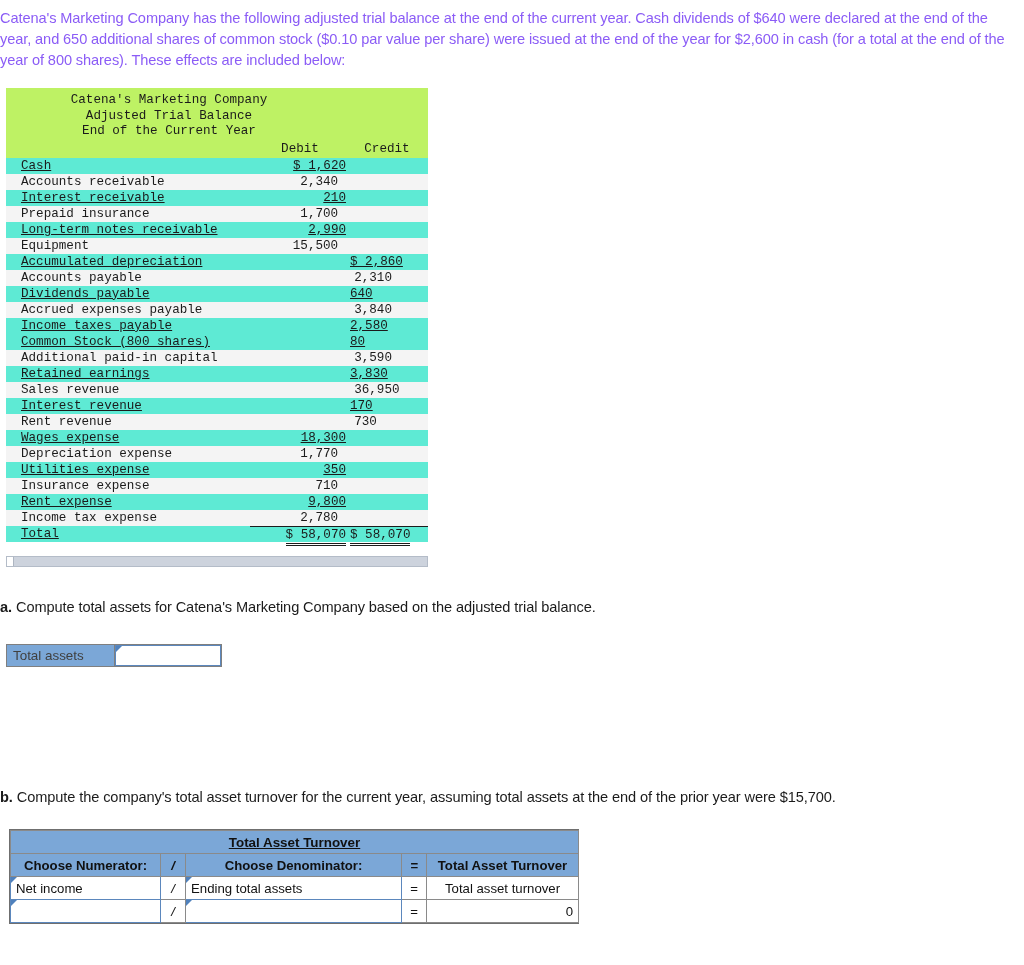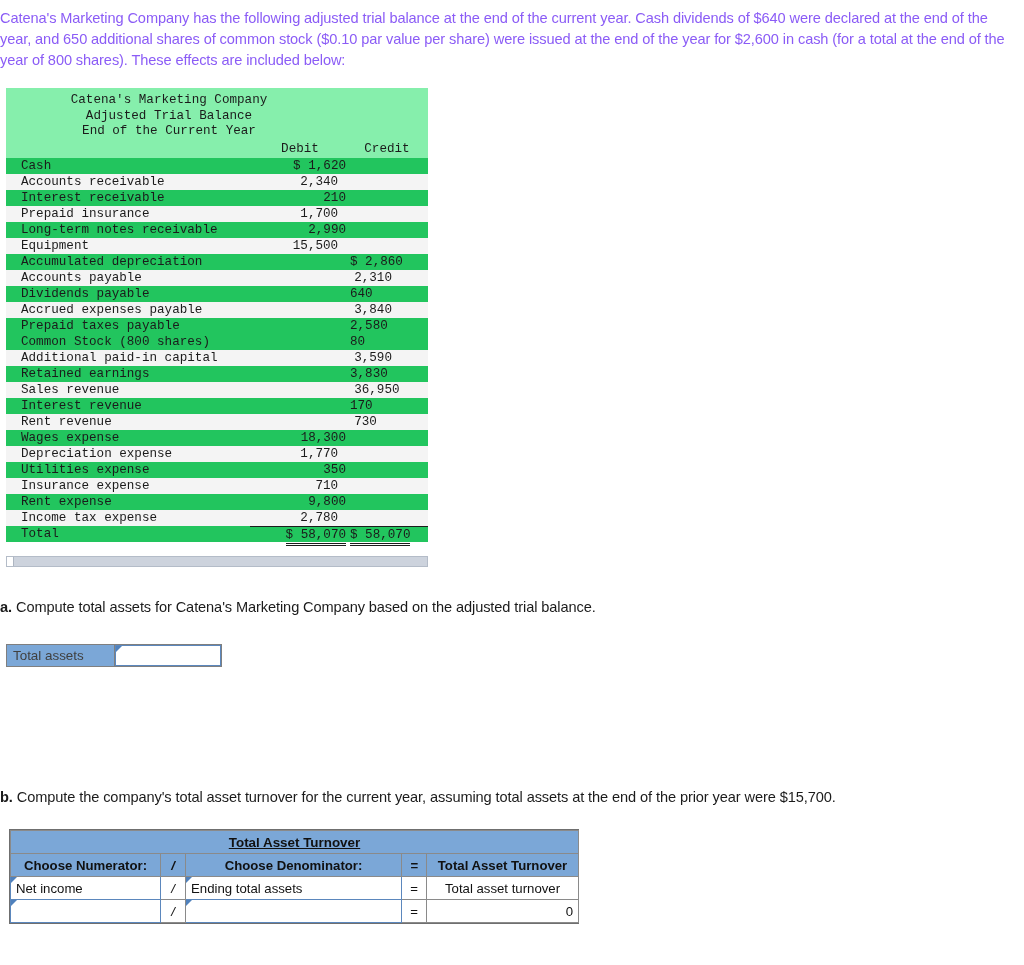--- a/index.html
+++ b/index.html
@@ -30,21 +30,21 @@
 
   
   #tb-panel {
     position: absolute;
     left: 6px;
     top: 88px;
     width: 422px;
     background: #ffffff;
   }
   #tb-head {
-    background: #86efac;
+    background: #bef264;
     padding: 5px 0 1px 0;
   }
   .tb-title {
     font-family: "Liberation Mono", "DejaVu Sans Mono", monospace;
     font-size: 12.6px;
     line-height: 15.6px;
     text-align: center;
     color: #1b1b1b;
     padding-right: 96px;
     white-space: pre;
@@ -64,21 +64,21 @@
   .tb-rows { }
   .tb-row {
     font-family: "Liberation Mono", "DejaVu Sans Mono", monospace;
     font-size: 12.6px;
     line-height: 16px;
     height: 16px;
     display: flex;
     color: #1b1b1b;
     white-space: pre;
   }
-  .tb-row.odd { background: #22c55e; }
+  .tb-row.odd { background: #5eead4; text-decoration: underline; }
   .tb-row.even { background: #f4f4f4; gap: 12px; }
   .tb-row .c-name { width: 244px; padding-left: 15px; box-sizing: border-box; }
   .tb-row .c-debit { width: 100px; text-align: right; padding-right: 4px; box-sizing: border-box; }
   .tb-row .c-credit { width: 78px; text-align: left; padding-right: 10px; box-sizing: border-box; }
 
   .tb-row.total-row { font-weight: normal; }
   .tb-row.total-row .c-debit,
   .tb-row.total-row .c-credit {
     border-top: 1px solid #1b1b1b;
   }
@@ -255,21 +255,21 @@
       <div class="tb-row odd"><div class="c-name">Cash</div><div class="c-debit">$ 1,620</div><div class="c-credit"></div></div>
       <div class="tb-row even"><div class="c-name">Accounts receivable</div><div class="c-debit">2,340</div><div class="c-credit"></div></div>
       <div class="tb-row odd"><div class="c-name">Interest receivable</div><div class="c-debit">210</div><div class="c-credit"></div></div>
       <div class="tb-row even"><div class="c-name">Prepaid insurance</div><div class="c-debit">1,700</div><div class="c-credit"></div></div>
       <div class="tb-row odd"><div class="c-name">Long-term notes receivable</div><div class="c-debit">2,990</div><div class="c-credit"></div></div>
       <div class="tb-row even"><div class="c-name">Equipment</div><div class="c-debit">15,500</div><div class="c-credit"></div></div>
       <div class="tb-row odd"><div class="c-name">Accumulated depreciation</div><div class="c-debit"></div><div class="c-credit">$ 2,860</div></div>
       <div class="tb-row even"><div class="c-name">Accounts payable</div><div class="c-debit"></div><div class="c-credit">2,310</div></div>
       <div class="tb-row odd"><div class="c-name">Dividends payable</div><div class="c-debit"></div><div class="c-credit">640</div></div>
       <div class="tb-row even"><div class="c-name">Accrued expenses payable</div><div class="c-debit"></div><div class="c-credit">3,840</div></div>
-      <div class="tb-row odd"><div class="c-name">Prepaid taxes payable</div><div class="c-debit"></div><div class="c-credit">2,580</div></div>
+      <div class="tb-row odd"><div class="c-name">Income taxes payable</div><div class="c-debit"></div><div class="c-credit">2,580</div></div>
       <div class="tb-row odd"><div class="c-name">Common Stock (800 shares)</div><div class="c-debit"></div><div class="c-credit">80</div></div>
       <div class="tb-row even"><div class="c-name">Additional paid-in capital</div><div class="c-debit"></div><div class="c-credit">3,590</div></div>
       <div class="tb-row odd"><div class="c-name">Retained earnings</div><div class="c-debit"></div><div class="c-credit">3,830</div></div>
       <div class="tb-row even"><div class="c-name">Sales revenue</div><div class="c-debit"></div><div class="c-credit">36,950</div></div>
       <div class="tb-row odd"><div class="c-name">Interest revenue</div><div class="c-debit"></div><div class="c-credit">170</div></div>
       <div class="tb-row even"><div class="c-name">Rent revenue</div><div class="c-debit"></div><div class="c-credit">730</div></div>
       <div class="tb-row odd"><div class="c-name">Wages expense</div><div class="c-debit">18,300</div><div class="c-credit"></div></div>
       <div class="tb-row even"><div class="c-name">Depreciation expense</div><div class="c-debit">1,770</div><div class="c-credit"></div></div>
       <div class="tb-row odd"><div class="c-name">Utilities expense</div><div class="c-debit">350</div><div class="c-credit"></div></div>
       <div class="tb-row even"><div class="c-name">Insurance expense</div><div class="c-debit">710</div><div class="c-credit"></div></div>

